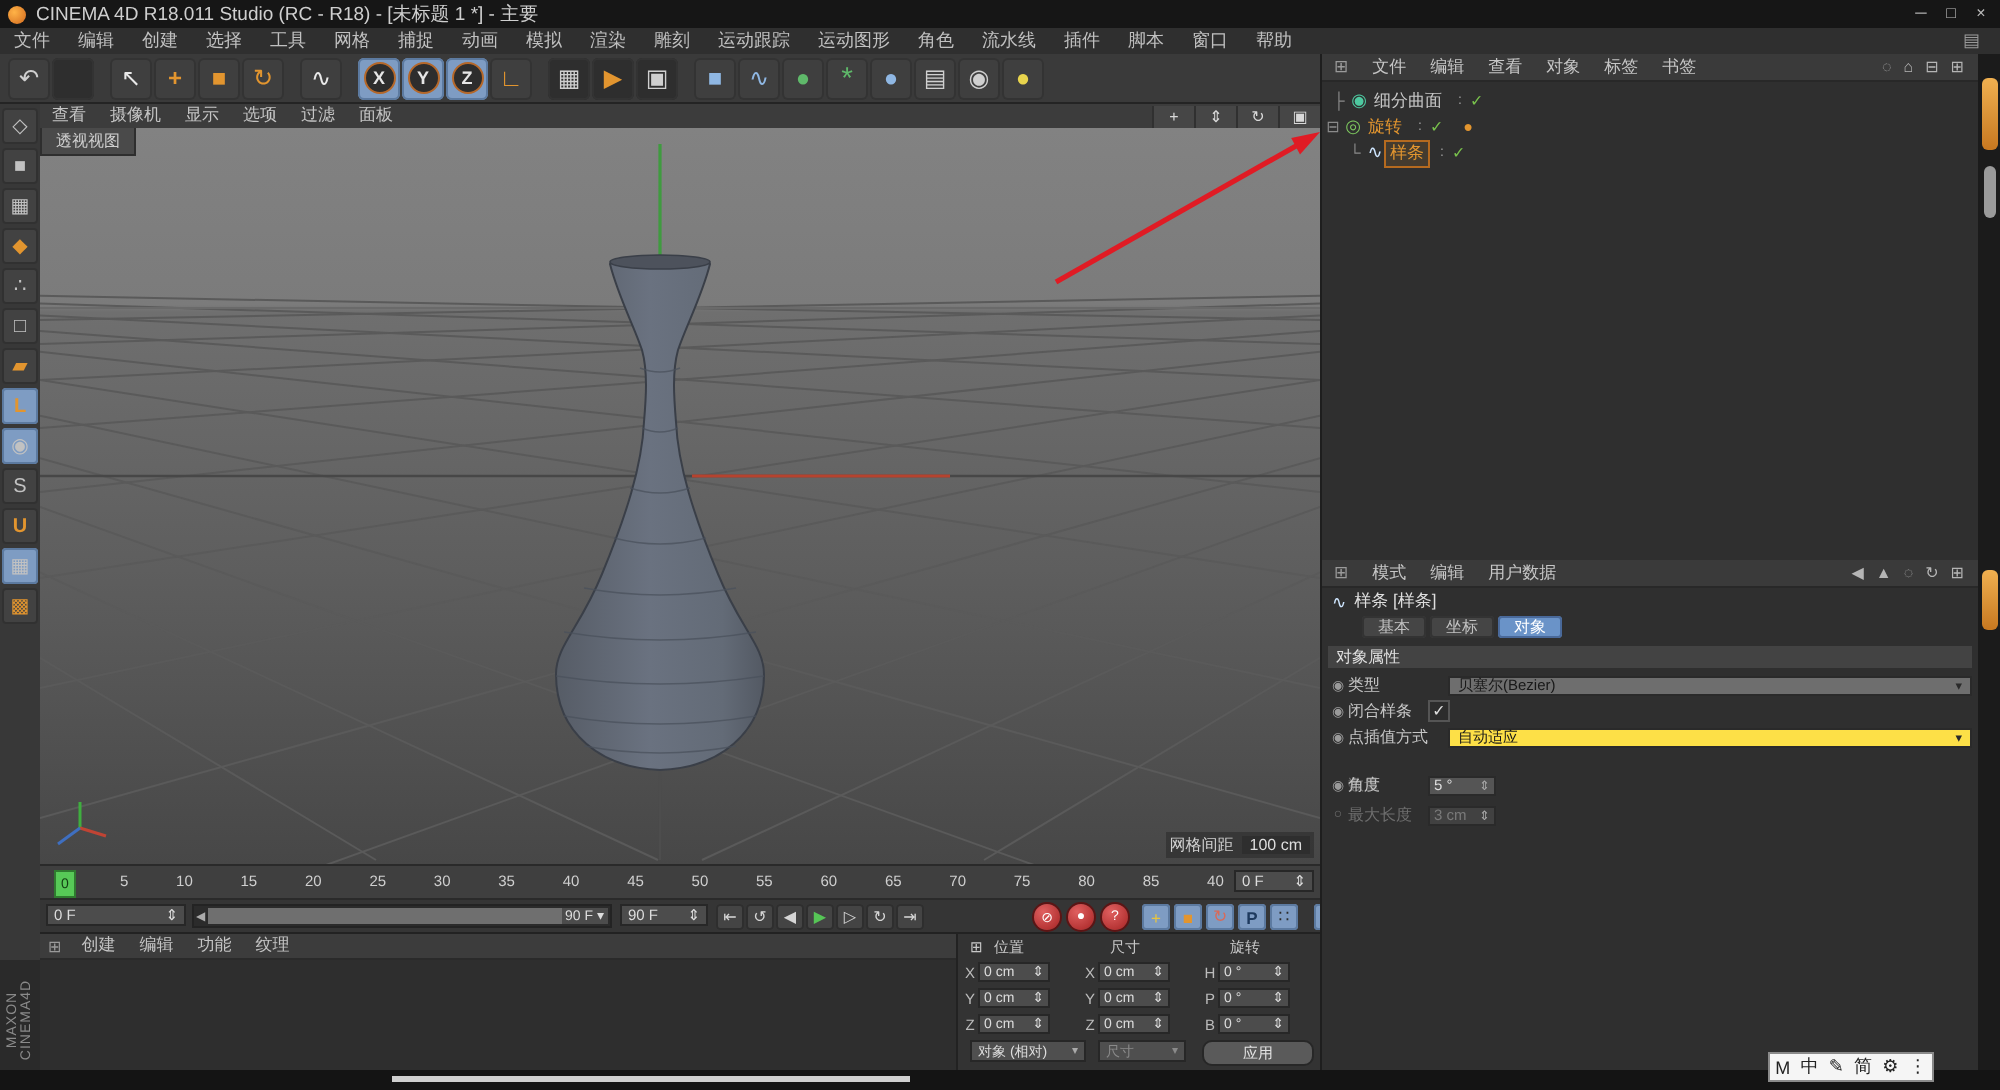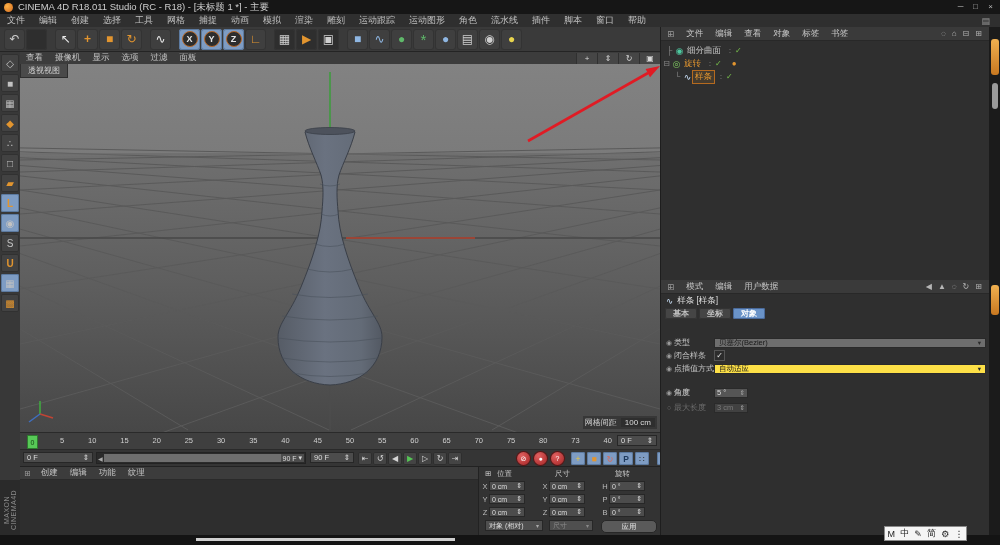--- a/index.html
+++ b/index.html
@@ -74,29 +74,29 @@
   .omrow{position:absolute;height:13px;display:flex;align-items:center;font-size:8.5px;}
   .tree{color:#8a8a8a;font-size:8px;width:9px;text-align:center;}
   .oicon{width:11px;text-align:center;font-size:9px;}
   .oname{padding:0 2px;}
   .sel{color:#e2952f;}
   .selbox{outline:1px solid #b56a1f;background:rgba(226,149,47,.12);}
   .odots{color:#9a9a9a;font-size:7px;margin-left:6px;letter-spacing:1px;}
   .ocheck{color:#79c24c;font-size:8px;margin-left:3px;}
   .otag{color:#e2952f;font-size:8px;margin-left:10px;}
   .amtitle{position:absolute;left:5px;display:flex;align-items:center;font-size:8.5px;color:#ddd;}
-  .amtabs{position:absolute;left:4px;display:flex;font-weight:bold;}
+  .amtabs{position:absolute;left:20px;display:flex;}
   .amtab{height:11px;padding:0 8px;display:flex;align-items:center;background:#454545;color:#c2c2c2;font-size:8px;margin-right:2px;border-radius:2px;box-shadow:inset 0 0 0 1px #333;}
   .amtab.on{background:#6a93c8;color:#fff;box-shadow:inset 0 0 0 1px #49699a;}
   .amsec{position:absolute;left:3px;width:322px;height:11px;background:#434343;color:#e0e0e0;font-size:8px;display:flex;align-items:center;padding-left:4px;box-sizing:border-box;}
   .arow{position:absolute;left:3px;width:322px;height:11px;display:flex;align-items:center;font-size:8px;color:#c6c6c6;}
   .arow .dot{width:10px;font-size:7px;color:#9a9a9a;text-align:center;}
   .arow .lab{width:34px;white-space:nowrap;overflow:visible;}
   .arow.dis .lab,.arow.dis .dot{color:#6d6d6d;}
-  .drop{margin-left:6px;flex:1;height:10px;background:#6e6e6e;border:1px solid #2a2a2a;color:#181818;font-size:7.5px;display:flex;align-items:center;justify-content:space-between;padding:0 4px;box-sizing:border-box;}
+  .drop{margin-left:16px;flex:1;height:10px;background:#6e6e6e;border:1px solid #2a2a2a;color:#181818;font-size:7.5px;display:flex;align-items:center;justify-content:space-between;padding:0 4px;box-sizing:border-box;}
   .drop.lt{background:#fde047;}
   .chk{margin-left:6px;width:9px;height:9px;background:#2c2c2c;border:1px solid #555;color:#e0e0e0;font-size:8px;display:flex;align-items:center;justify-content:center;}
   .stp{margin-left:6px;width:34px;height:10px;background:#555;border:1px solid #2a2a2a;color:#ddd;font-size:7.5px;display:flex;align-items:center;justify-content:space-between;padding:0 2px;box-sizing:border-box;}
   .arow.dis .stp{background:#414141;color:#7a7a7a;}
   .stp .ud,.drop .dn{font-size:6.5px;color:#a8a8a8;}
   .drop .dn{color:#2a2a2a;}
   
   .rstrip{position:absolute;right:0;top:0;width:12px;height:508px;background:#1b1b1b;}
   .rtab{position:absolute;left:2px;width:8px;border-radius:3px;background:linear-gradient(#f0b050,#c87820);}
   .rthumb{position:absolute;left:3px;width:6px;border-radius:3px;background:#9a9a9a;}
@@ -364,21 +364,21 @@
       <span>35</span>
         <span>40</span>
         <span>45</span>
       <span>50</span>
         <span>55</span>
         <span>60</span>
       <span>65</span>
         <span>70</span>
         <span>75</span>
       <span>80</span>
-        <span>73</span>
+        <span>85</span>
         <span>40</span>
     </div>
     <div class="rfld fld">
       <span>0 F</span>
         <span class="ud">⇕</span>
     </div>
   </div>
 
   <div class="abs transport">
     <div class="fld abs" style="left:3px;top:2px;width:70px">
@@ -599,20 +599,21 @@
     </div>
     <div class="amtitle" style="top:268px">
       <span style="color:#cfe6ff;margin-right:4px">∿</span>
       <span>样条 [样条]</span>
     </div>
     <div class="amtabs" style="top:281px">
       <div class="amtab">基本</div>
       <div class="amtab">坐标</div>
       <div class="amtab on">对象</div>
     </div>
+    <div class="amsec" style="top:296px">对象属性</div>
 
     <div class="arow" style="top:310px">
       <span class="dot">◉</span>
       <span class="lab">类型</span>
       <div class="drop">
           <span>贝塞尔(Bezier)</span>
           <span class="dn">▾</span>
         </div>
     </div>
     <div class="arow" style="top:323px">

